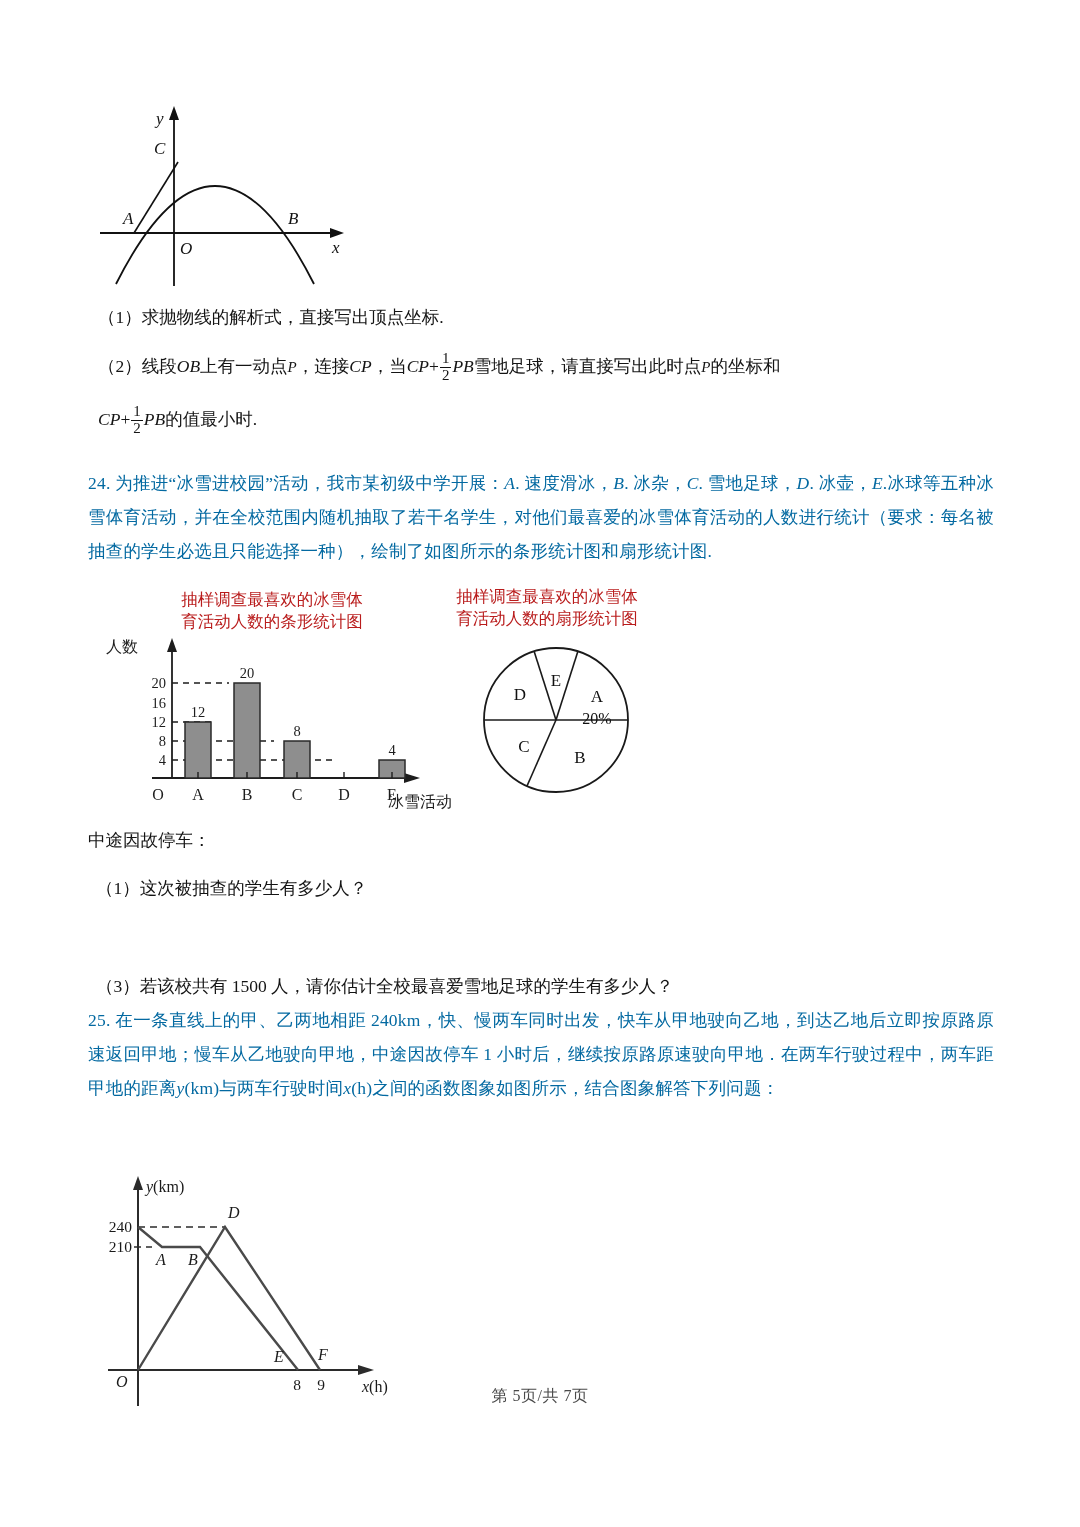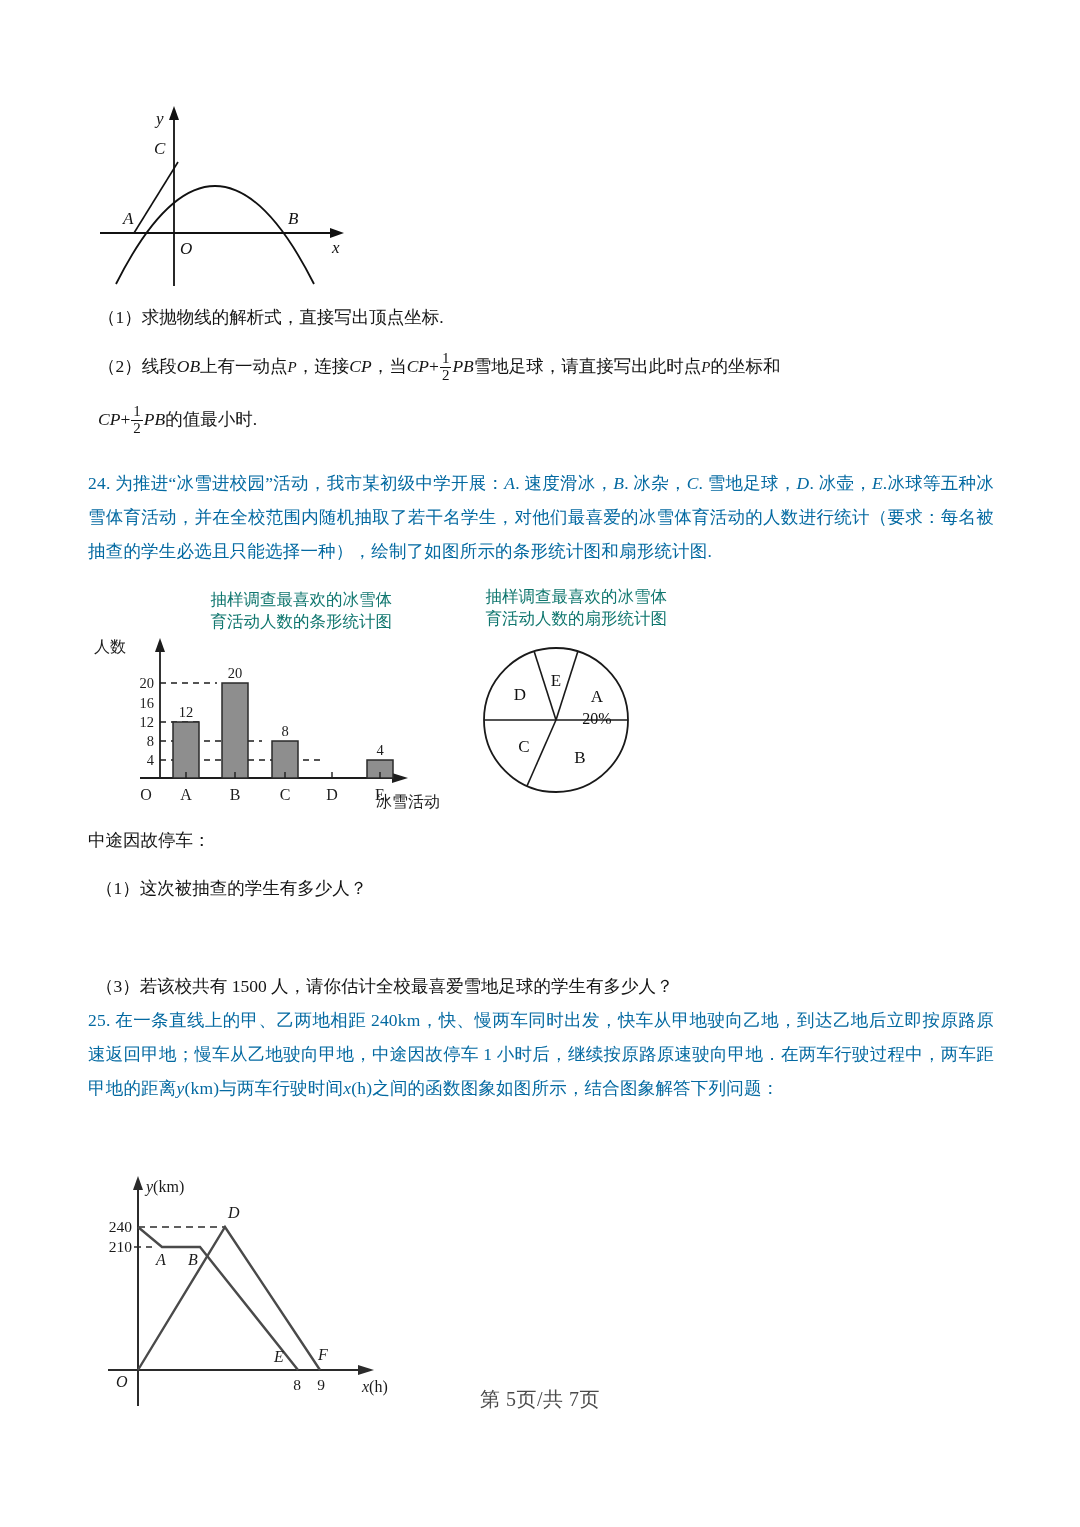--- a/index.html
+++ b/index.html
@@ -61,37 +61,37 @@
   .frac .den { padding: 0 2px; }
 
   
   .fig23 { position: absolute; left: 96px; top: 98px; width: 260px; height: 190px; }
 
   
   .chart-title {
     position: absolute;
     font-size: 16.5px;
     line-height: 1.35;
-    color: #0f766e;
-    text-align: right;
+    color: #b91c1c;
+    text-align: center;
     white-space: pre-line;
   }
-  .fig-bar { position: absolute; left: 92px; top: 630px; width: 350px; height: 185px; }
+  .fig-bar { position: absolute; left: 104px; top: 630px; width: 350px; height: 185px; }
   .fig-pie { position: absolute; left: 470px; top: 632px; width: 190px; height: 180px; }
 
   
   .fig25 { position: absolute; left: 90px; top: 1168px; width: 330px; height: 245px; }
 
   
   .footer {
     position: absolute;
     left: 0; right: 0;
     top: 1386px;
     text-align: center;
-    font-size: 20px;
+    font-size: 16px;
     color: #4a4a4a;
     letter-spacing: 0.5px;
   }
 
   svg text { font-family: "Liberation Serif", serif; }
 </style>
 </head>
 <body>
 
 <div class="page">

